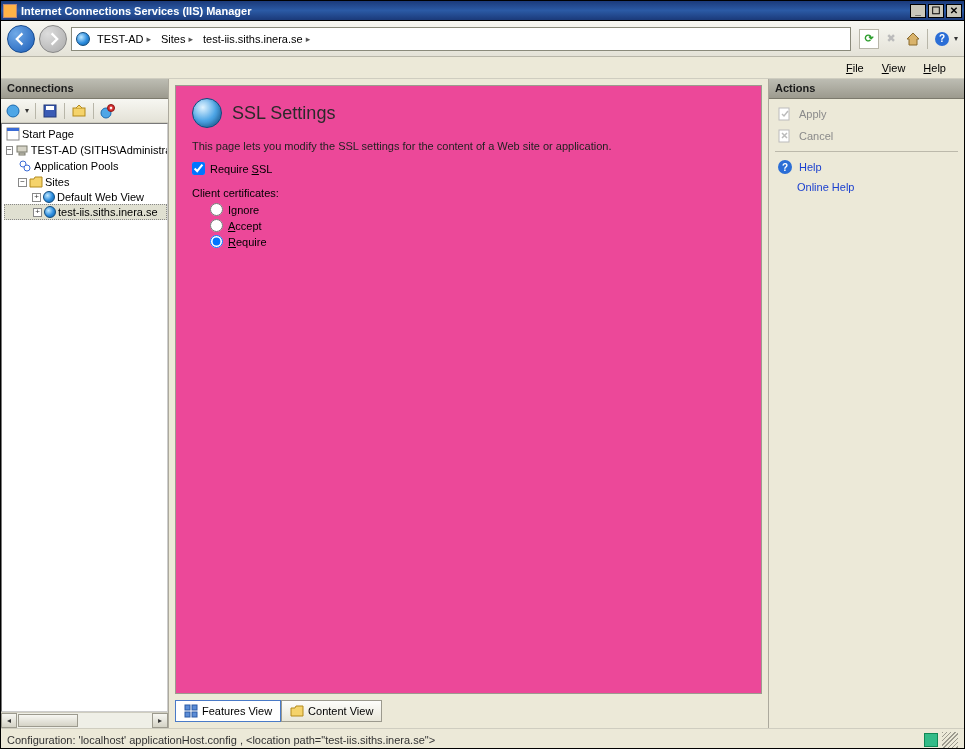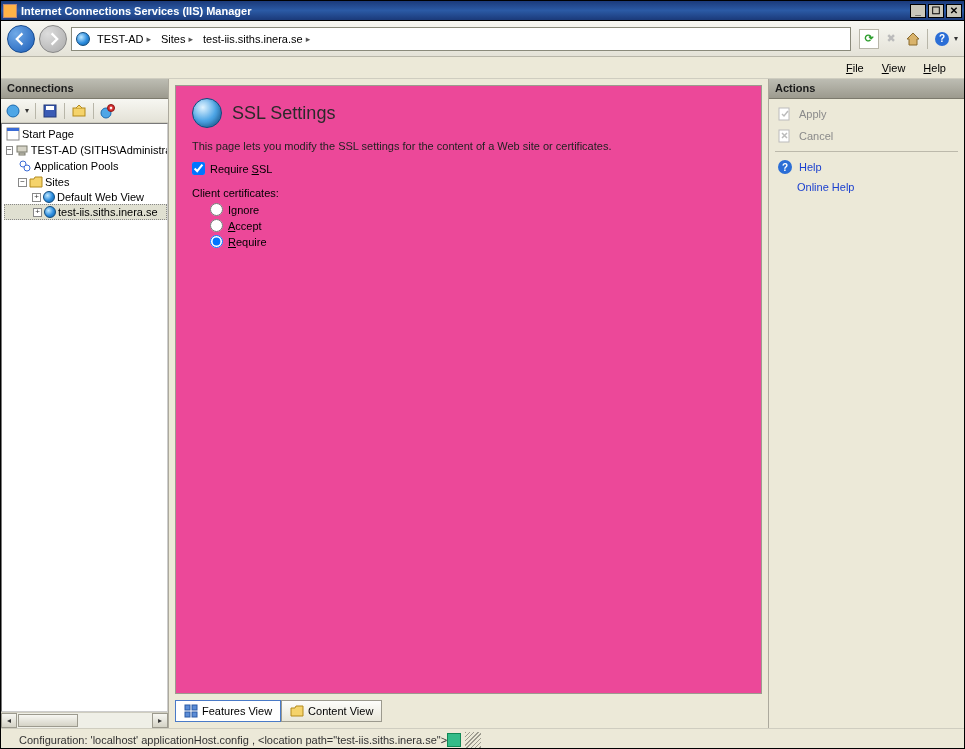--- a/index.html
+++ b/index.html
@@ -74,21 +74,21 @@
 
 .actions { width: 196px; background:#ece9d8; border-left:1px solid #aca99d; display:flex; flex-direction:column; }
 .actions-body { padding:4px 6px; }
 .actlink { display:flex; align-items:center; gap:6px; padding:3px 2px; color:#464646; }
 .actlink.link { color:#1a3fcf; }
 .actlink .aicon { width:16px; height:16px; display:inline-flex; align-items:center; justify-content:center; }
 .actsep { height:1px; background:#bcb9ab; margin:4px 0; }
 .grayish { color:#8a8a8a; }
 
 
-.statusbar { height:22px; background:#ece9d8; border-top:1px solid #cfcdc0; display:flex; align-items:center; padding:0 18px; justify-content:flex-start; color:#333; }
+.statusbar { height:22px; background:#ece9d8; border-top:1px solid #cfcdc0; display:flex; align-items:center; padding:0 6px; justify-content:space-between; color:#333; }
 .statusbar .grip { width:16px; height:16px; background: repeating-linear-gradient(135deg,#9c9a8e 0 1px,transparent 1px 3px); }
 .tray-icon { width:14px;height:14px; background:#3b8; border:1px solid #185; margin-right:2px; }
 </style>
 </head>
 <body>
 
 <div class="titlebar">
   <div class="app-icon"></div>
   <div class="title">Internet Connections Services (IIS) Manager</div>
   <div class="winbtn">_</div>
@@ -235,21 +235,21 @@
       <div class="sb-btn">▸</div>
     </div>
   </div>
 
   <div class="center">
     <div class="content-box">
       <div class="page-head">
         <div class="globe-lg"></div>
         <div class="page-title">SSL Settings</div>
       </div>
-      <div class="desc">This page lets you modify the SSL settings for the content of a Web site or certificates.</div>
+      <div class="desc">This page lets you modify the SSL settings for the content of a Web site or application.</div>
       <div class="form-row">
         <input type="checkbox" checked="" style="">
         <span>Require <u>S</u>SL</span>
       </div>
       <div class="section-label">Client certificates:</div>
       <div class="radio-row">
         <input type="radio" name="cc" style="">
         <span>I<u>g</u>nore</span>
       </div>
       <div class="radio-row">

